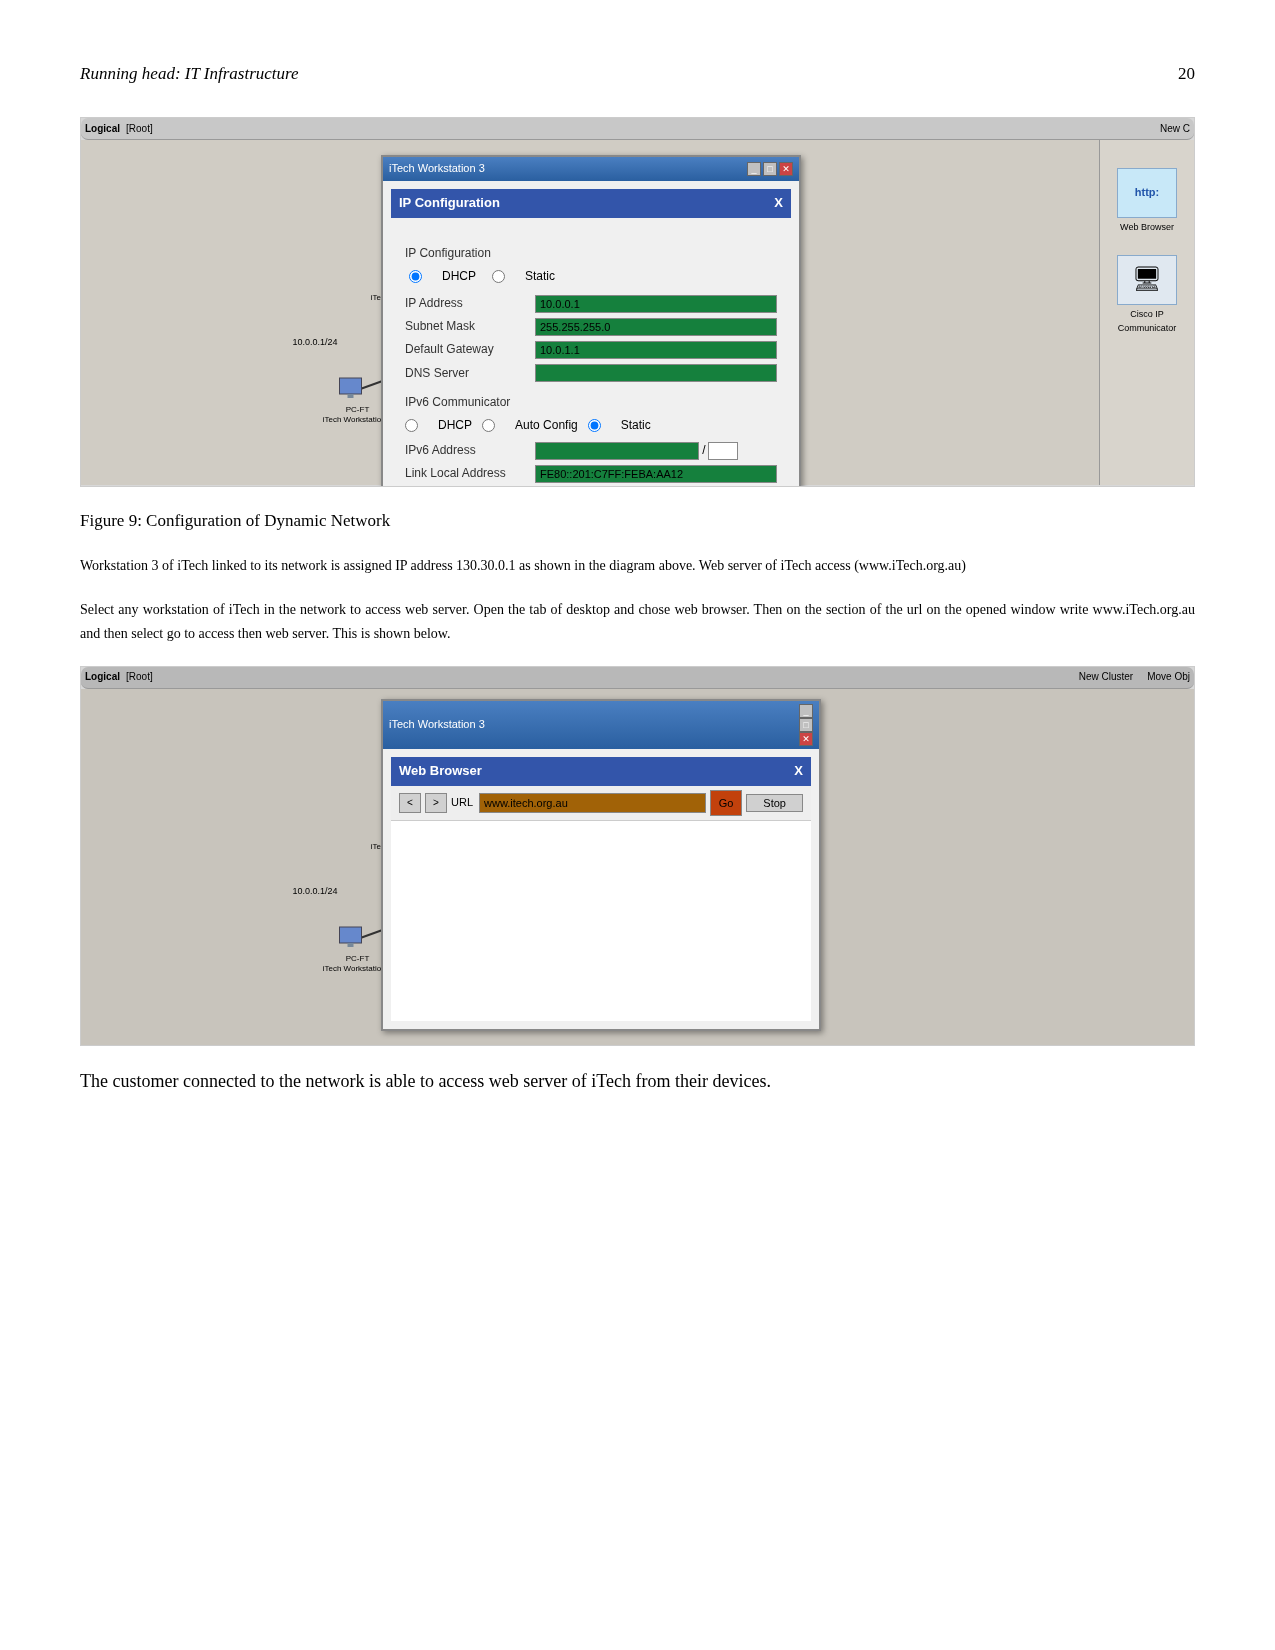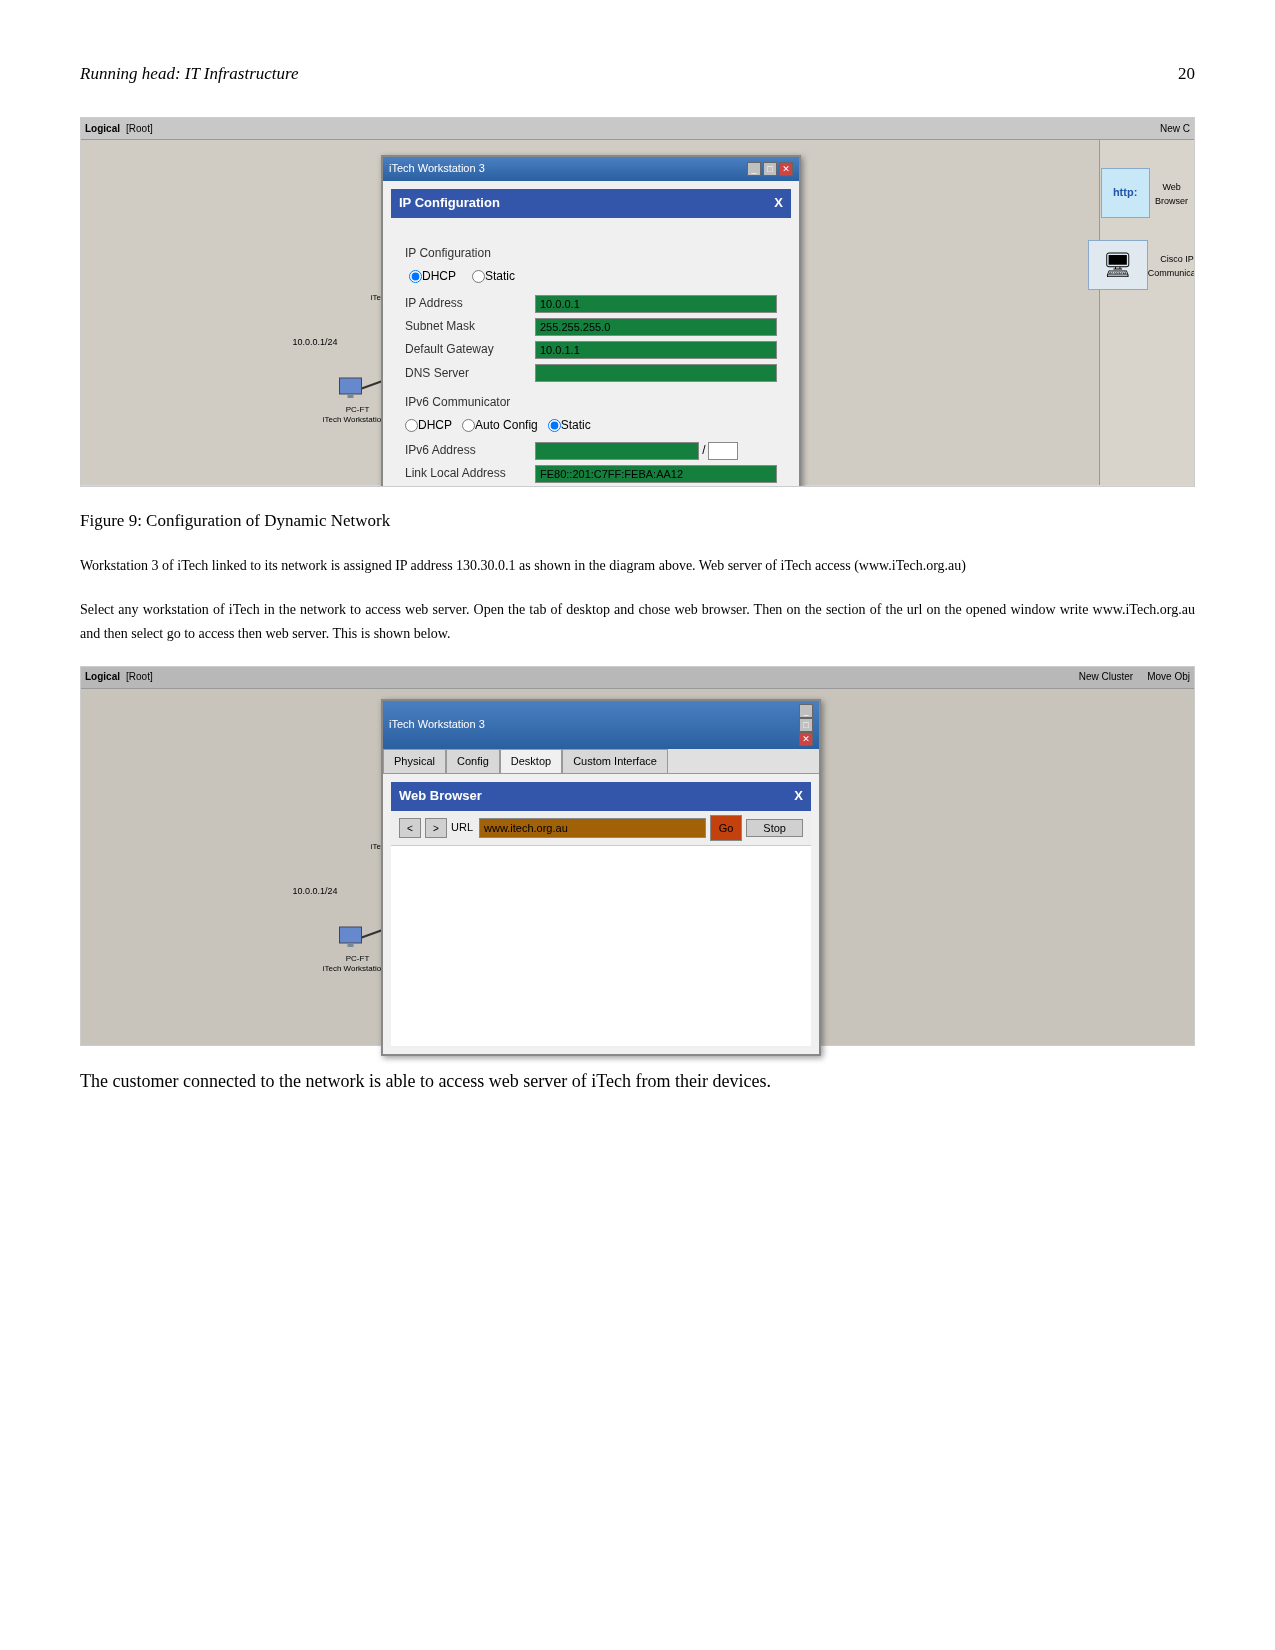--- a/index.html
+++ b/index.html
@@ -47,20 +47,21 @@
     .pt-toolbar {
       background: #c8c8c8;
       height: 22px;
       border-bottom: 1px solid #999;
       display: flex;
       align-items: center;
       padding: 0 4px;
       font-size: 10px;
       font-family: Arial;
       gap: 6px;
+      border-radius: 7px;
     }
 
     
     .ip-config-overlay {
       position: absolute;
       top: 30px;
       left: 320px;
       width: 430px;
       background: #f0f0f0;
       border: 2px solid #888;
@@ -115,21 +116,21 @@
     }
     .ip-radio-group {
       display: flex;
       gap: 16px;
       margin-bottom: 8px;
       padding-left: 4px;
     }
     .ip-radio-item {
       display: flex;
       align-items: center;
-      gap: 0;
+      gap: 20px;
       font-size: 12px;
     }
     .subsection-label {
       font-size: 12px;
       margin: 8px 0 4px 0;
       color: #333;
     }
     .ipv6-radio-group {
       display: flex;
       gap: 10px;
@@ -142,21 +143,21 @@
       background: #d0d0d0;
       border-left: 1px solid #999;
       display: flex;
       flex-direction: column;
       align-items: center;
       padding: 8px 4px;
       gap: 8px;
     }
     .pt-icon-item {
       display: flex;
-      flex-direction: row;
+      flex-direction: column;
       align-items: center;
       font-size: 9px;
       font-family: Arial;
       text-align: center;
       cursor: pointer;
     }
     .pt-icon-box {
       width: 60px;
       height: 50px;
       background: #c8c8c8;
@@ -521,26 +522,20 @@
 
       <div class="wb-titlebar">
         <span>iTech Workstation 3</span>
         <div class="window-controls">
           <div class="window-btn">_</div>
           <div class="window-btn">□</div>
           <div class="window-btn" style="background:#cc4444; color:white;">✕</div>
         </div>
       </div>
 
-      <div class="wb-tabs">
-        <div class="wb-tab" style="font-family:Arial; font-size:11px; padding:3px 10px;">Physical</div>
-        <div class="wb-tab" style="font-family:Arial; font-size:11px; padding:3px 10px;">Config</div>
-        <div class="wb-tab active" style="font-family:Arial; font-size:11px; padding:3px 10px; background:#f0f0f0;">Desktop</div>
-        <div class="wb-tab" style="font-family:Arial; font-size:11px; padding:3px 10px;">Custom Interface</div>
-      </div>
 
       <div style="background:#f0f0f0; padding:8px;">
         <div class="wb-section-title">
           <span>Web Browser</span>
           <span style="cursor:pointer;">X</span>
         </div>
 
         <div class="wb-toolbar">
           <button class="wb-nav-btn">&lt;</button>
           <button class="wb-nav-btn">&gt;</button>

